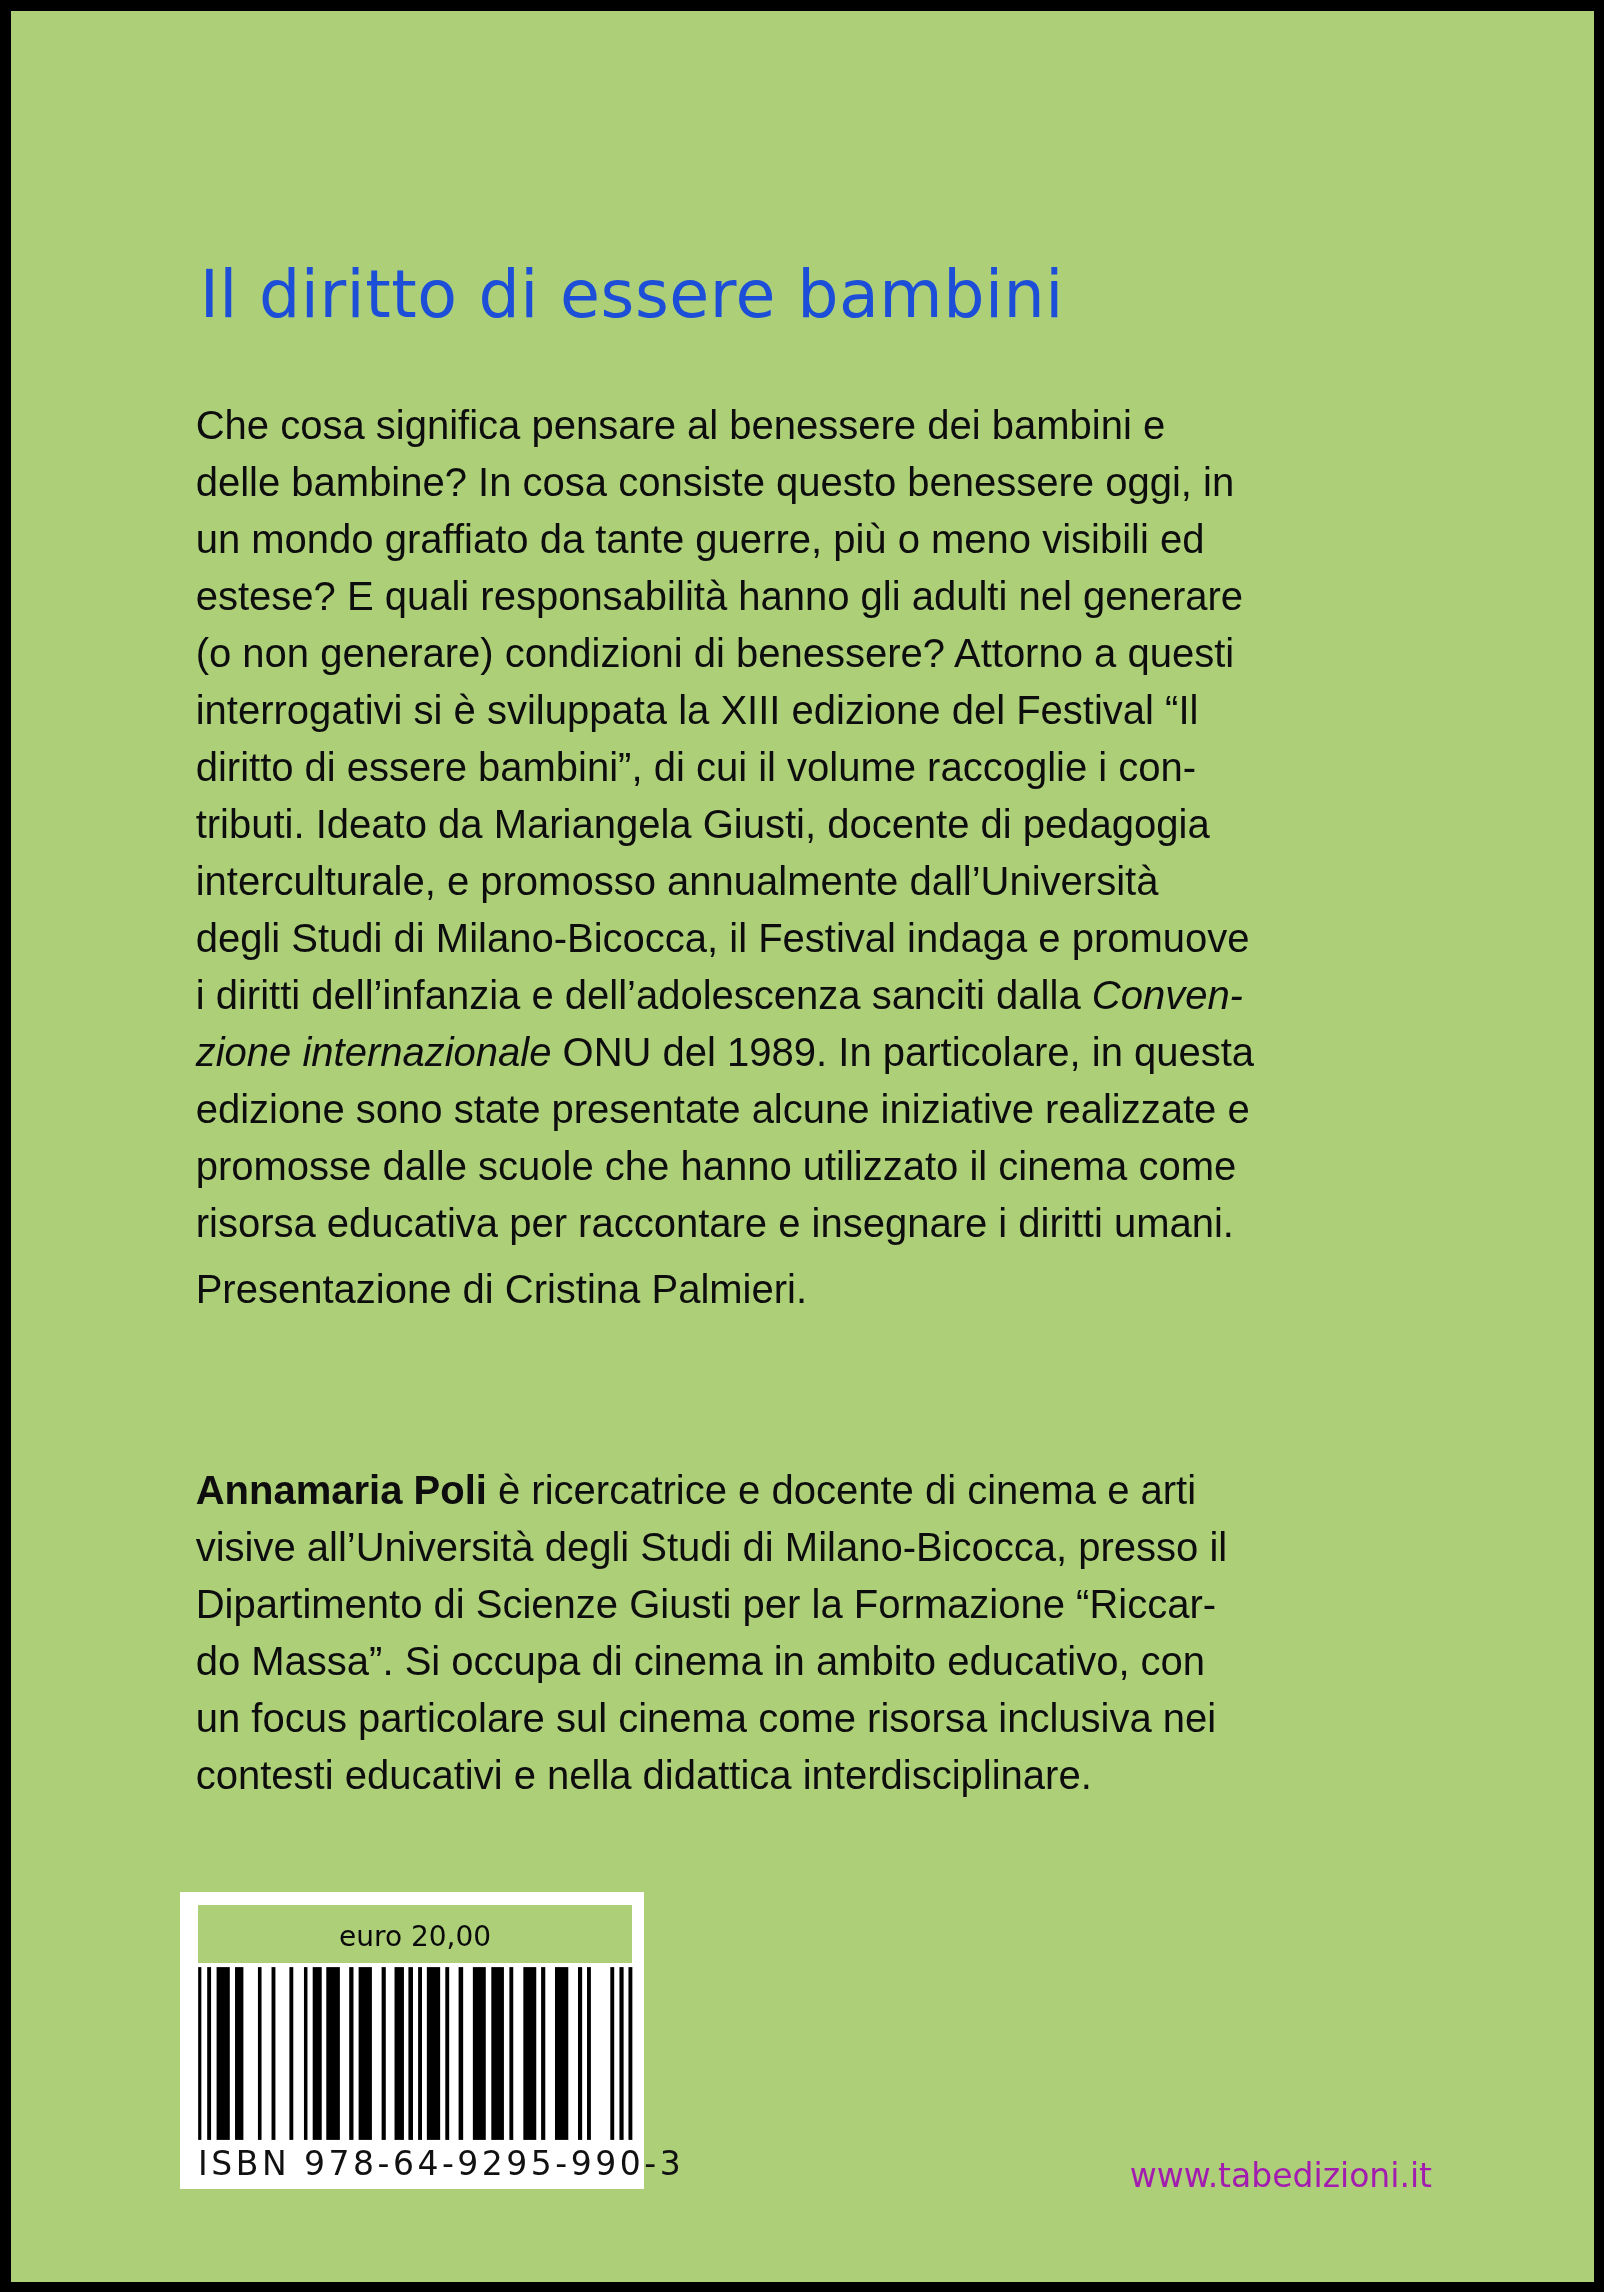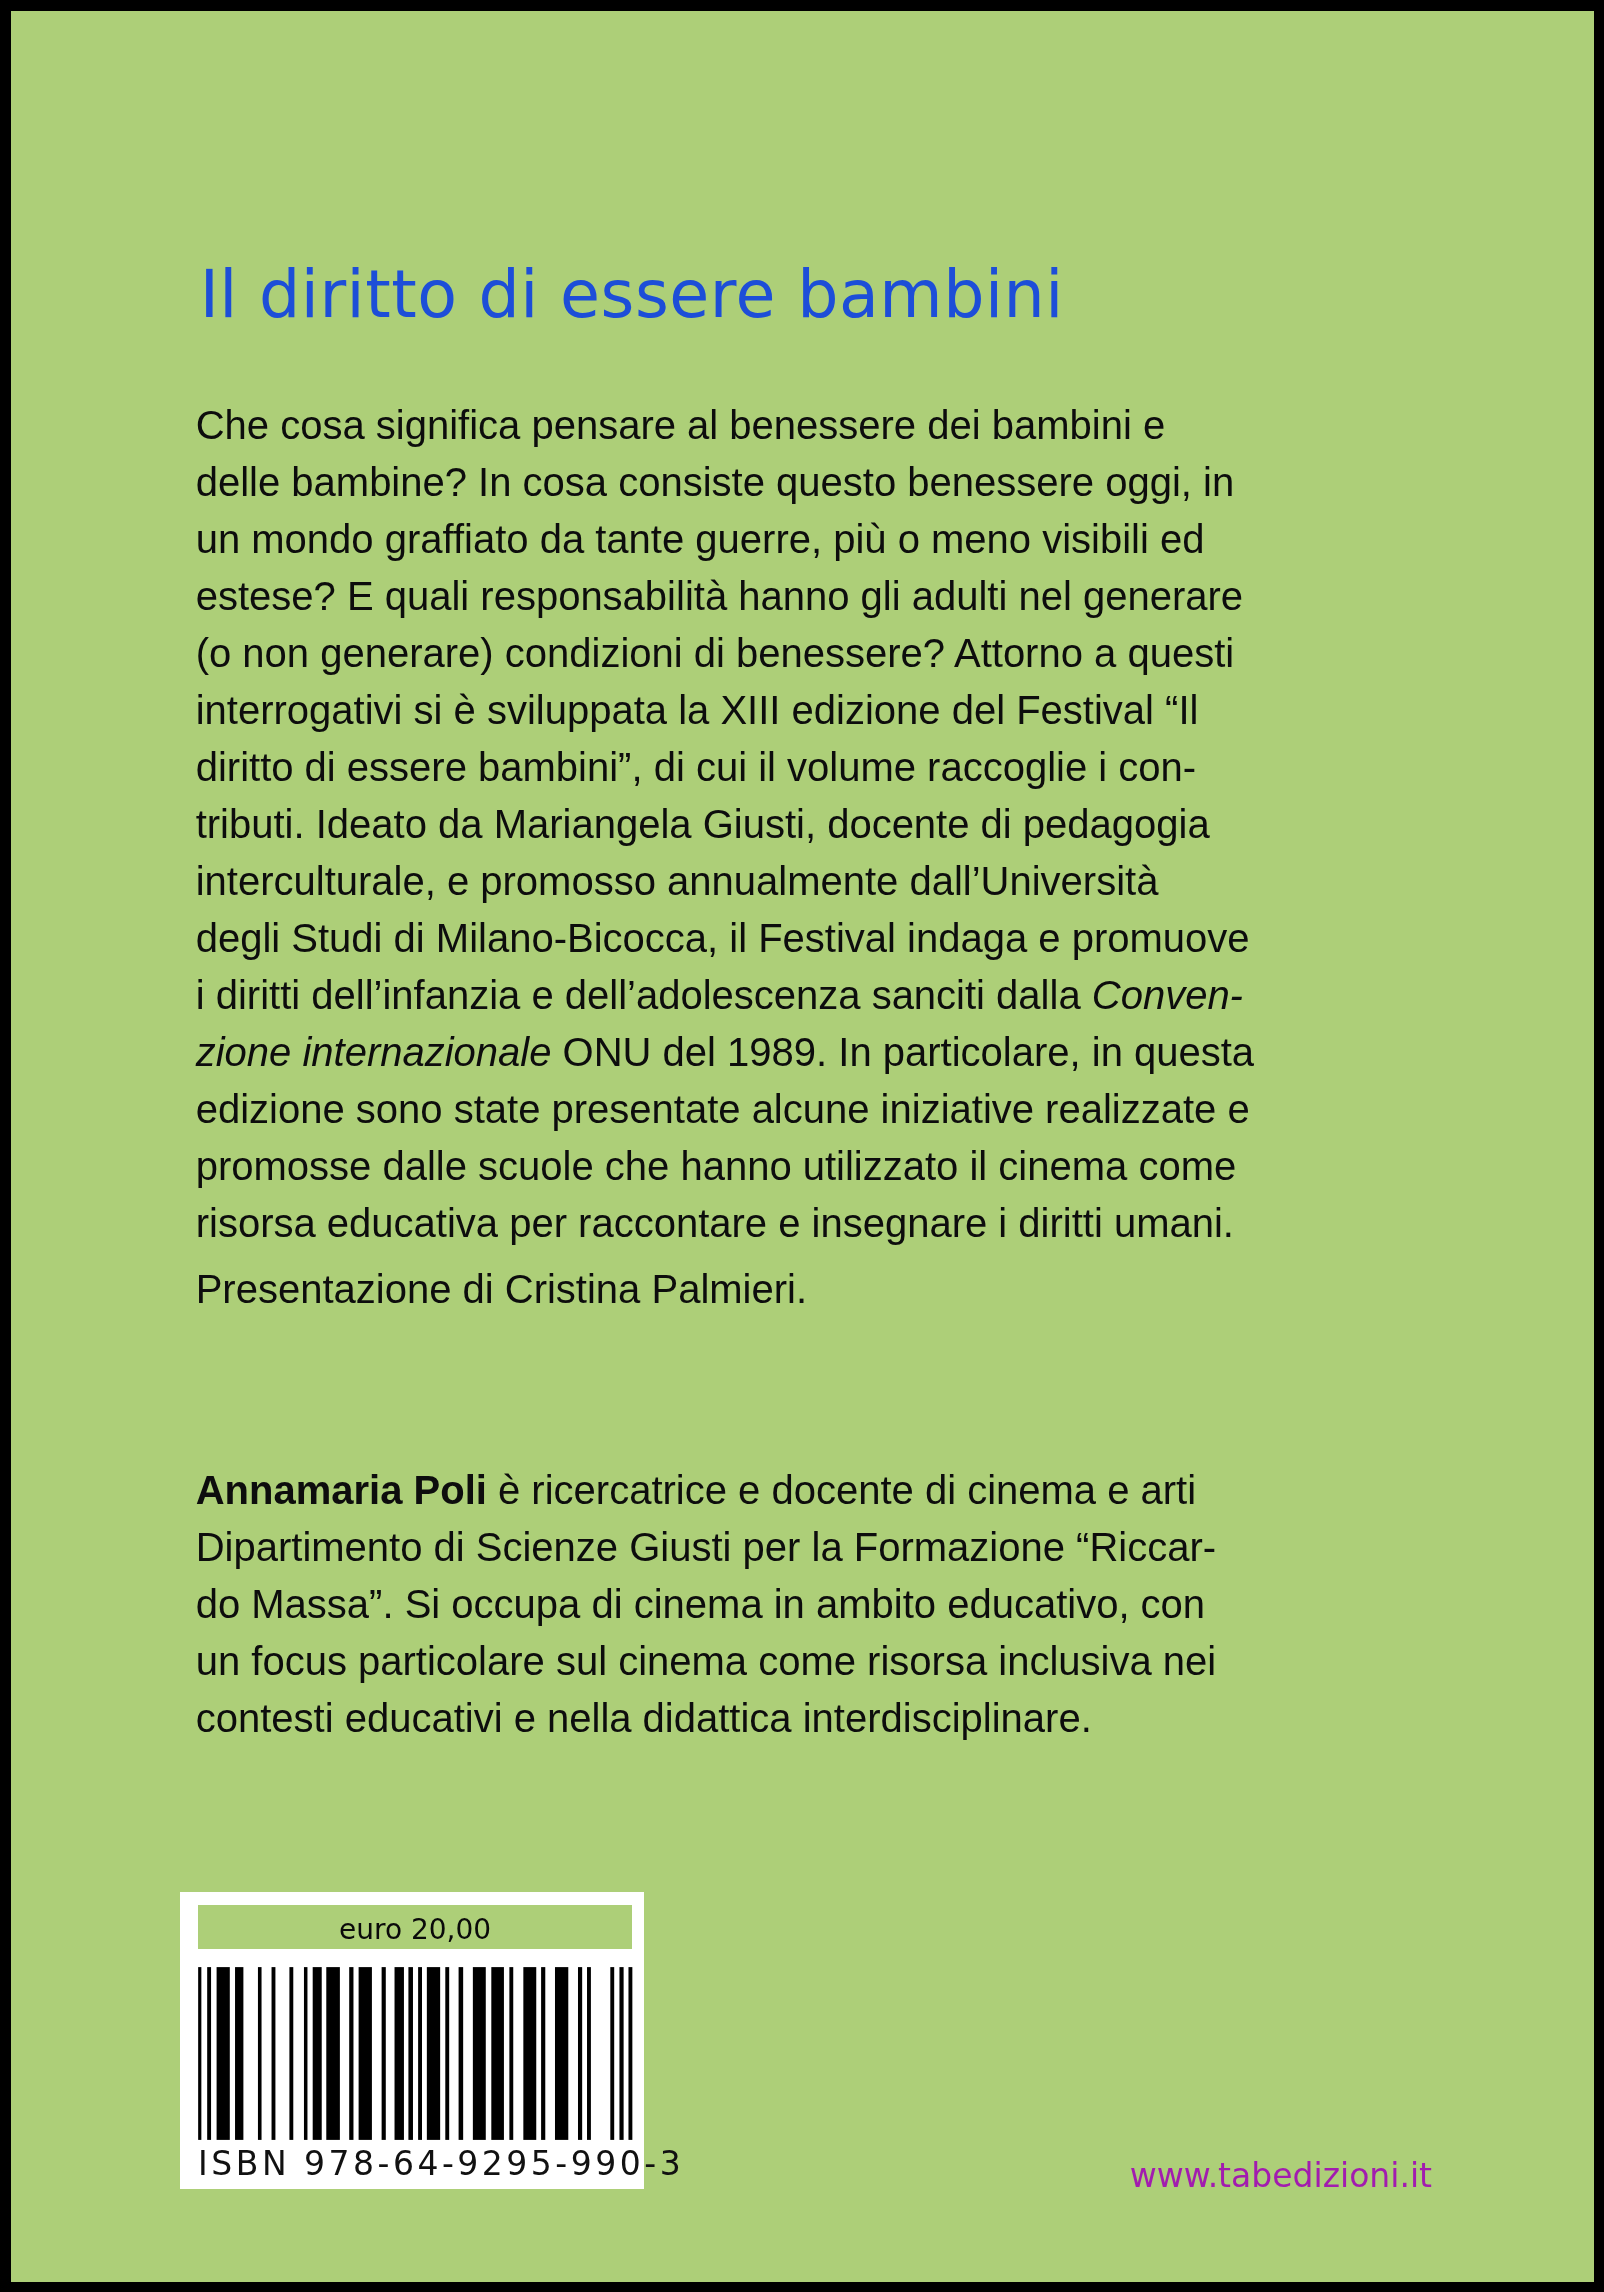--- a/index.html
+++ b/index.html
@@ -66,21 +66,21 @@
       top: 1881px;
       width: 464px;
       height: 297px;
       background: #ffffff;
     }
     .price-band {
       position: absolute;
       left: 18.4px;
       top: 13.6px;
       width: 434px;
-      height: 44px;
+      height: 58px;
       background: #adcf78;
       display: flex;
       align-items: center;
       justify-content: center;
     }
     .price-text {
       font-family: "DejaVu Sans", sans-serif;
       font-size: 28px;
       color: #0a0a0a;
       line-height: 1;
@@ -143,20 +143,21 @@
     <span class="line">promosse dalle scuole che hanno utilizzato il cinema come</span>
     <span class="line">risorsa educativa per raccontare e insegnare i diritti umani.</span>
   </p>
 
   <p class="body-text presentation">
     <span class="line">Presentazione di Cristina Palmieri.</span>
   </p>
 
   <p class="body-text bio">
     <span class="line"><span class="author-name">Annamaria Poli</span><span> è ricercatrice e docente di cinema e arti</span></span>
+    <span class="line">visive all’Università degli Studi di Milano-Bicocca, presso il</span>
     <span class="line">Dipartimento di Scienze Giusti per la Formazione “Riccar-</span>
     <span class="line">do Massa”. Si occupa di cinema in ambito educativo, con</span>
     <span class="line">un focus particolare sul cinema come risorsa inclusiva nei</span>
     <span class="line">contesti educativi e nella didattica interdisciplinare.</span>
   </p>
 
   <div class="barcode-box">
     <div class="price-band">
       <span class="price-text">euro 20,00</span>
     </div>

